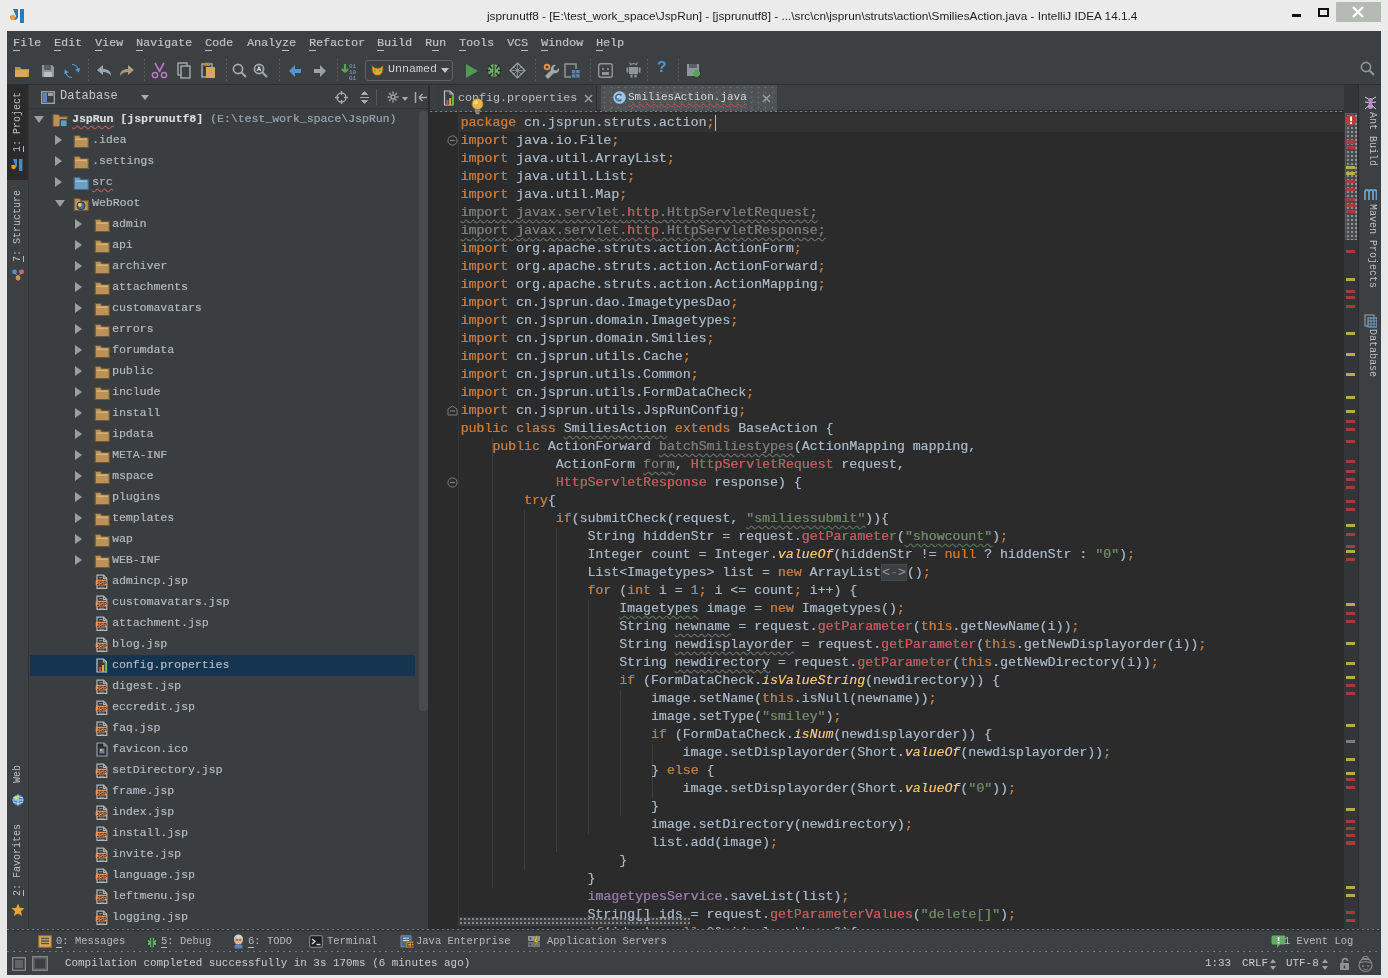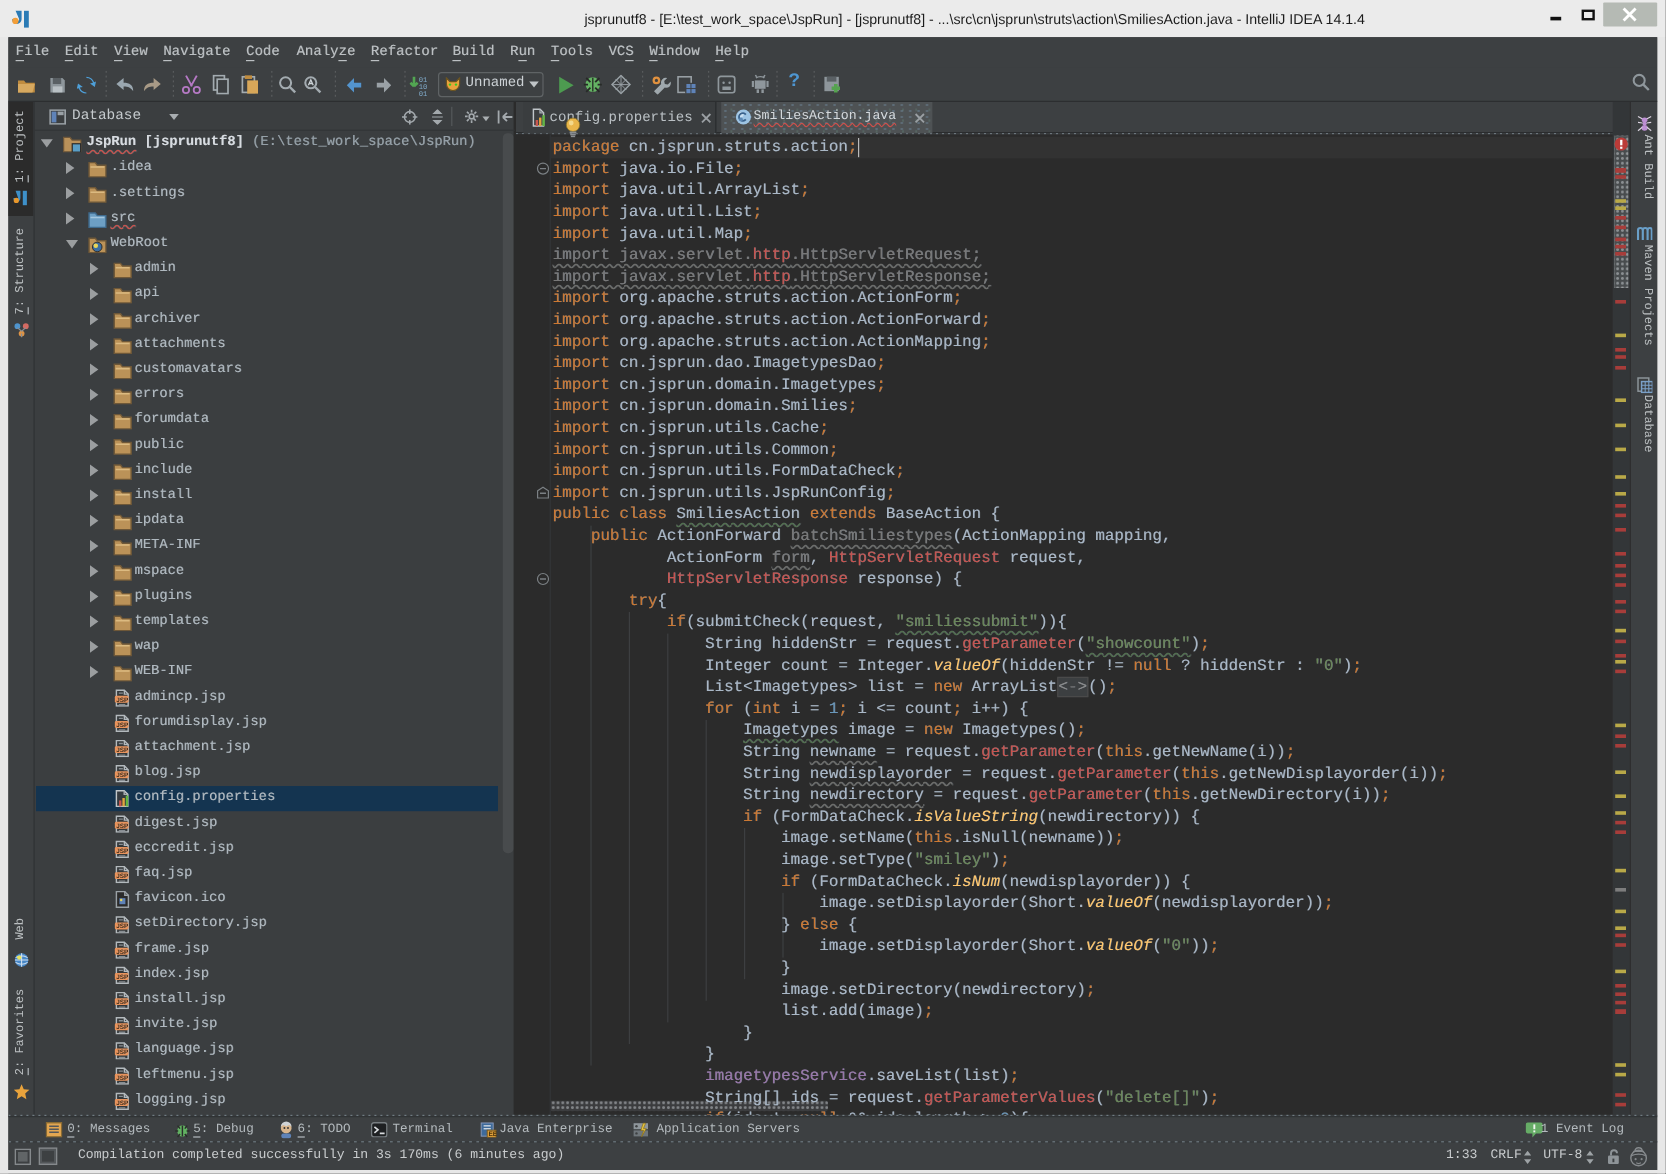--- a/index.html
+++ b/index.html
@@ -375,21 +375,21 @@
             <text x="2.8" y="10.6" font-size="5.3" font-weight="bold" fill="#47280f" font-family="Liberation Sans">JSP</text>
             <path d="M5 13.2 h5.4" stroke="#878d92" stroke-width="1.1"></path>
           </svg><span class="lbl" style="left:83px;">admincp.jsp</span></div>
       <div class="trow" style="top:483px;"><svg class="ticon" style="left:65px;" width="16" height="15" viewBox="0 0 16 15">
             <path d="M3 1.2 h6.6 l3.2 3.2 v10 H3 z" fill="#34383a" stroke="#b3b9bd" stroke-width="1.2"></path>
             <path d="M9.6 1.2 v3.2 h3.2" fill="none" stroke="#b3b9bd" stroke-width="1.1"></path>
             <path d="M5 3.6 h3.4" stroke="#878d92" stroke-width="1.1"></path>
             <rect x="1.7" y="5.8" width="11.4" height="5.8" rx="1.2" fill="#e8935c"></rect>
             <text x="2.8" y="10.6" font-size="5.3" font-weight="bold" fill="#47280f" font-family="Liberation Sans">JSP</text>
             <path d="M5 13.2 h5.4" stroke="#878d92" stroke-width="1.1"></path>
-          </svg><span class="lbl" style="left:83px;">forumdisplay.jsp</span></div>
+          </svg><span class="lbl" style="left:83px;">customavatars.jsp</span></div>
       <div class="trow" style="top:504px;"><svg class="ticon" style="left:65px;" width="16" height="15" viewBox="0 0 16 15">
             <path d="M3 1.2 h6.6 l3.2 3.2 v10 H3 z" fill="#34383a" stroke="#b3b9bd" stroke-width="1.2"></path>
             <path d="M9.6 1.2 v3.2 h3.2" fill="none" stroke="#b3b9bd" stroke-width="1.1"></path>
             <path d="M5 3.6 h3.4" stroke="#878d92" stroke-width="1.1"></path>
             <rect x="1.7" y="5.8" width="11.4" height="5.8" rx="1.2" fill="#e8935c"></rect>
             <text x="2.8" y="10.6" font-size="5.3" font-weight="bold" fill="#47280f" font-family="Liberation Sans">JSP</text>
             <path d="M5 13.2 h5.4" stroke="#878d92" stroke-width="1.1"></path>
           </svg><span class="lbl" style="left:83px;">attachment.jsp</span></div>
       <div class="trow" style="top:525px;"><svg class="ticon" style="left:65px;" width="16" height="15" viewBox="0 0 16 15">
             <path d="M3 1.2 h6.6 l3.2 3.2 v10 H3 z" fill="#34383a" stroke="#b3b9bd" stroke-width="1.2"></path>

